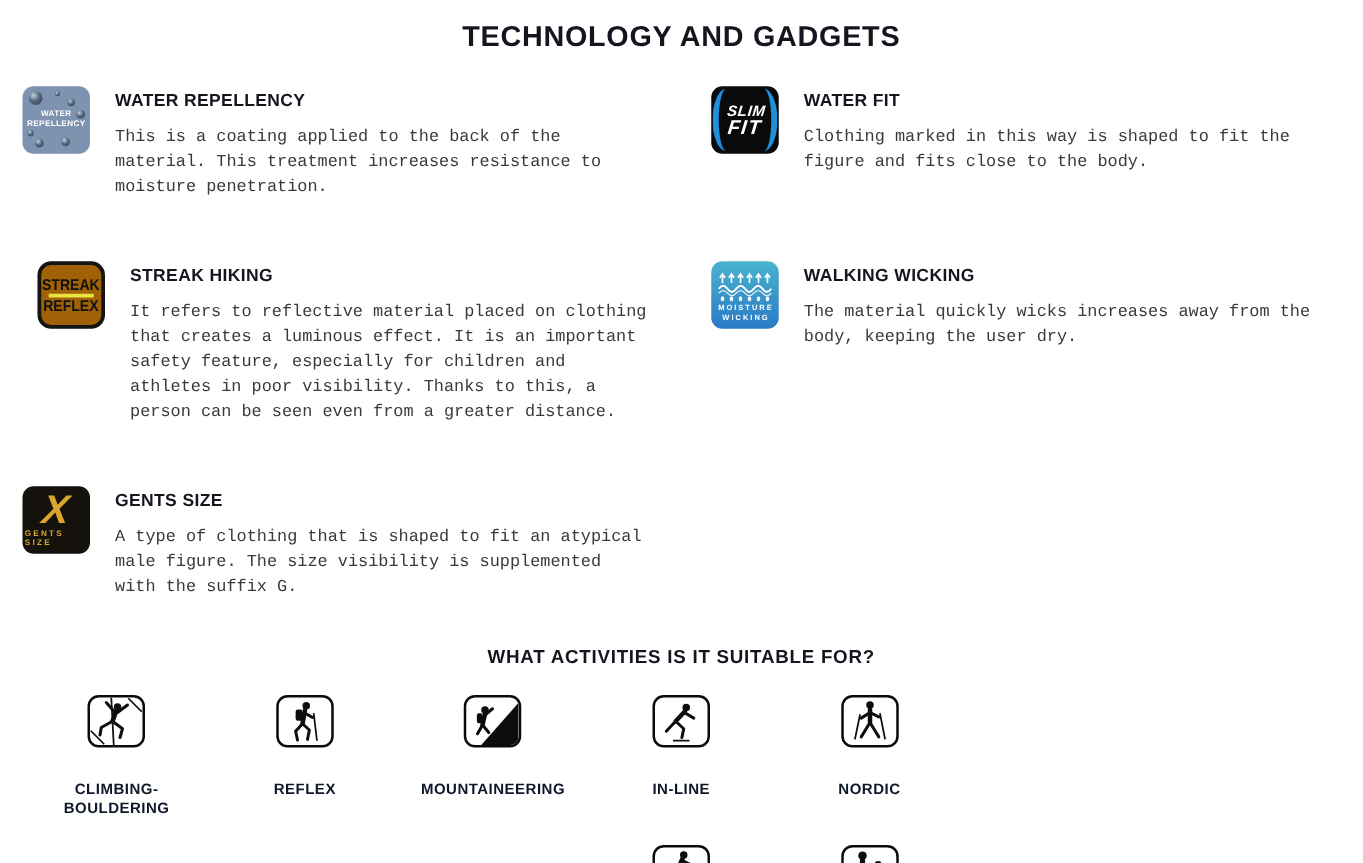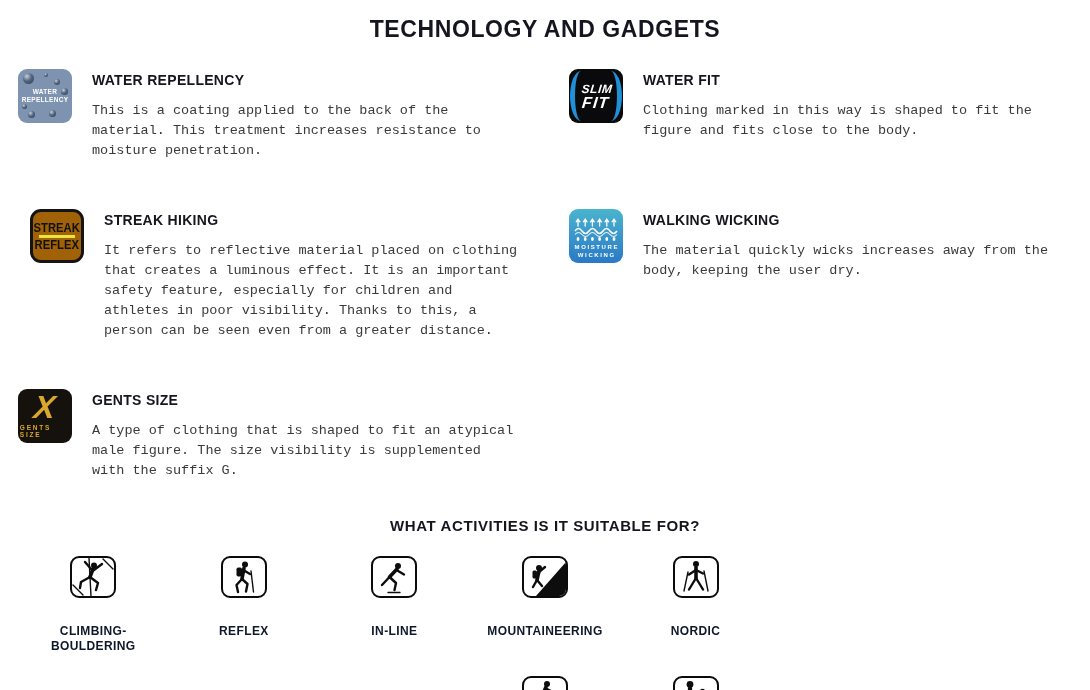--- a/index.html
+++ b/index.html
@@ -224,44 +224,44 @@
             <path class="s" d="M21,12.5 L27,16"></path>
             <path class="t" d="M28,13 L30.5,34"></path>
           </svg>
     </div>
     <div class="act-label">REFLEX</div>
   </div>
 
   <div class="activity">
     <div class="act-frame">
       <svg class="act-svg" width="42" height="38" viewBox="0 0 42 38">
-            <circle class="f" cx="25" cy="8" r="3"></circle>
-            <path class="s w35" d="M24,11 L16.5,19"></path>
-            <path class="s" d="M23.5,12 L31,16.5"></path>
-            <path class="s" d="M16.5,19 L23,25 L21.5,32"></path>
-            <path class="s" d="M16.5,19 L9,27"></path>
-            <path class="t" d="M15,34.5 L27,34.5"></path>
-          </svg>
-    </div>
-    <div class="act-label">IN-LINE</div>
-  </div>
-
-  <div class="activity">
-    <div class="act-frame">
-      <svg class="act-svg" width="42" height="38" viewBox="0 0 42 38">
             <path class="f" d="M12,38 L42,4 L42,38 Z"></path>
             <circle class="f" cx="15" cy="10" r="3"></circle>
             <path class="s w35" d="M15,13 L13,22"></path>
             <path class="s" d="M15,14 L21,9"></path>
             <rect class="f" x="8.5" y="12.5" width="4.5" height="8" rx="1.5"></rect>
             <path class="s" d="M13,22 L9,29"></path>
             <path class="s" d="M13,22 L18,28"></path>
           </svg>
     </div>
     <div class="act-label">MOUNTAINEERING</div>
+  </div>
+
+  <div class="activity">
+    <div class="act-frame">
+      <svg class="act-svg" width="42" height="38" viewBox="0 0 42 38">
+            <circle class="f" cx="25" cy="8" r="3"></circle>
+            <path class="s w35" d="M24,11 L16.5,19"></path>
+            <path class="s" d="M23.5,12 L31,16.5"></path>
+            <path class="s" d="M16.5,19 L23,25 L21.5,32"></path>
+            <path class="s" d="M16.5,19 L9,27"></path>
+            <path class="t" d="M15,34.5 L27,34.5"></path>
+          </svg>
+    </div>
+    <div class="act-label">IN-LINE</div>
   </div>
 
   <div class="activity">
     <div class="act-frame">
       <svg class="act-svg" width="42" height="38" viewBox="0 0 42 38">
             <circle class="f" cx="21" cy="6" r="3"></circle>
             <path class="s w35" d="M21,9.5 L21,20"></path>
             <path class="s" d="M21,12 L14,16.5"></path>
             <path class="s" d="M21,12 L28,15.5"></path>
             <path class="s" d="M21,20 L14,31.5"></path>

